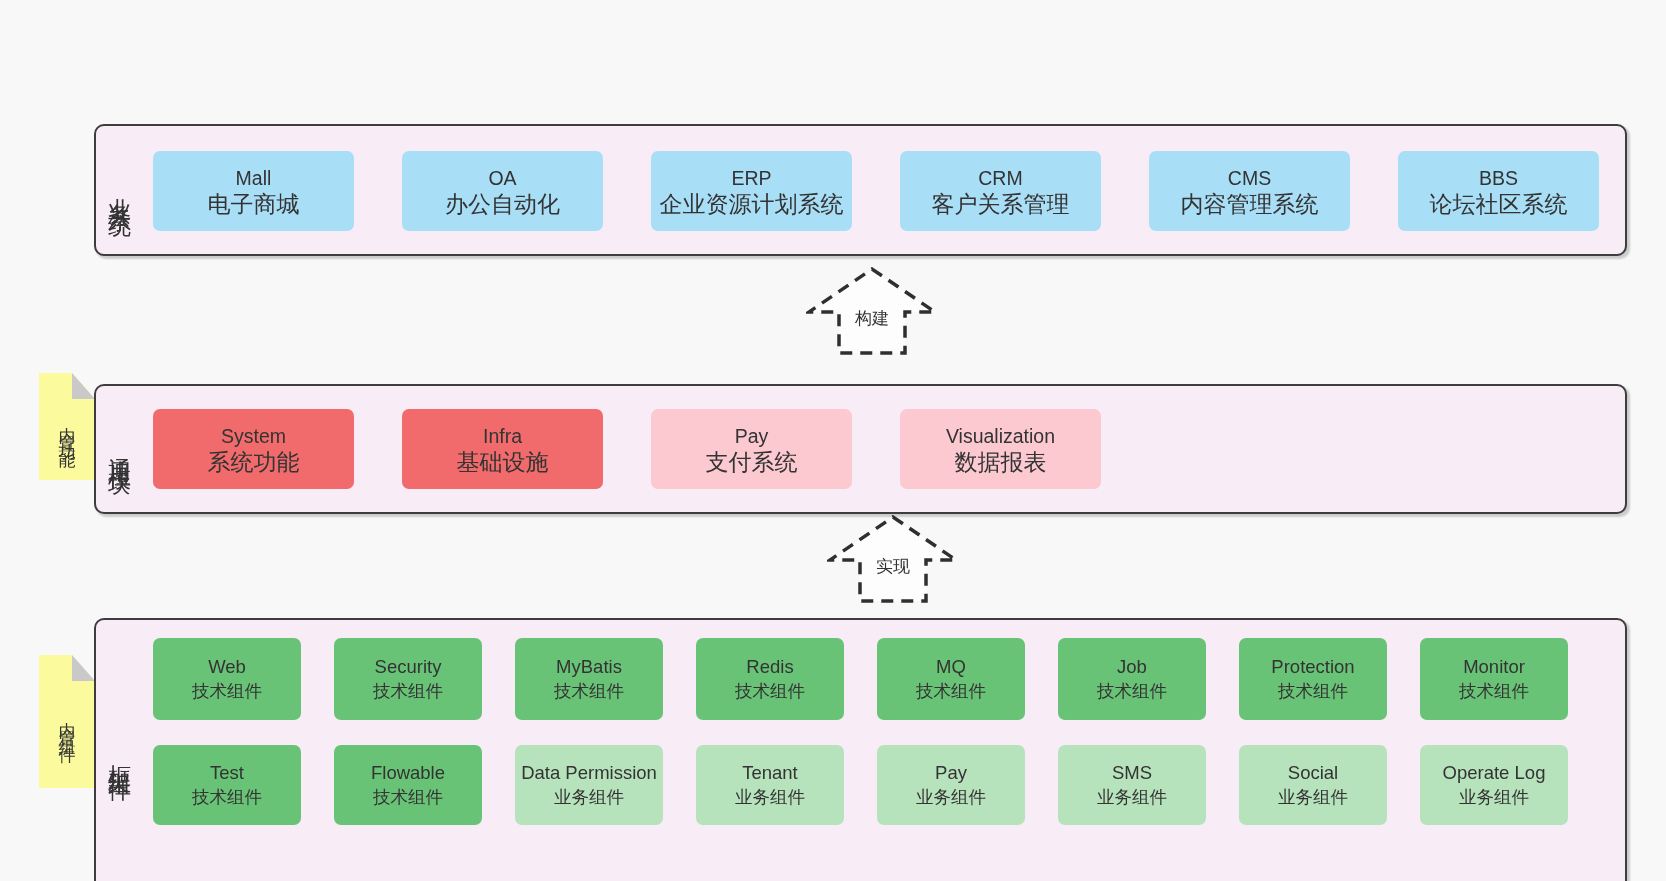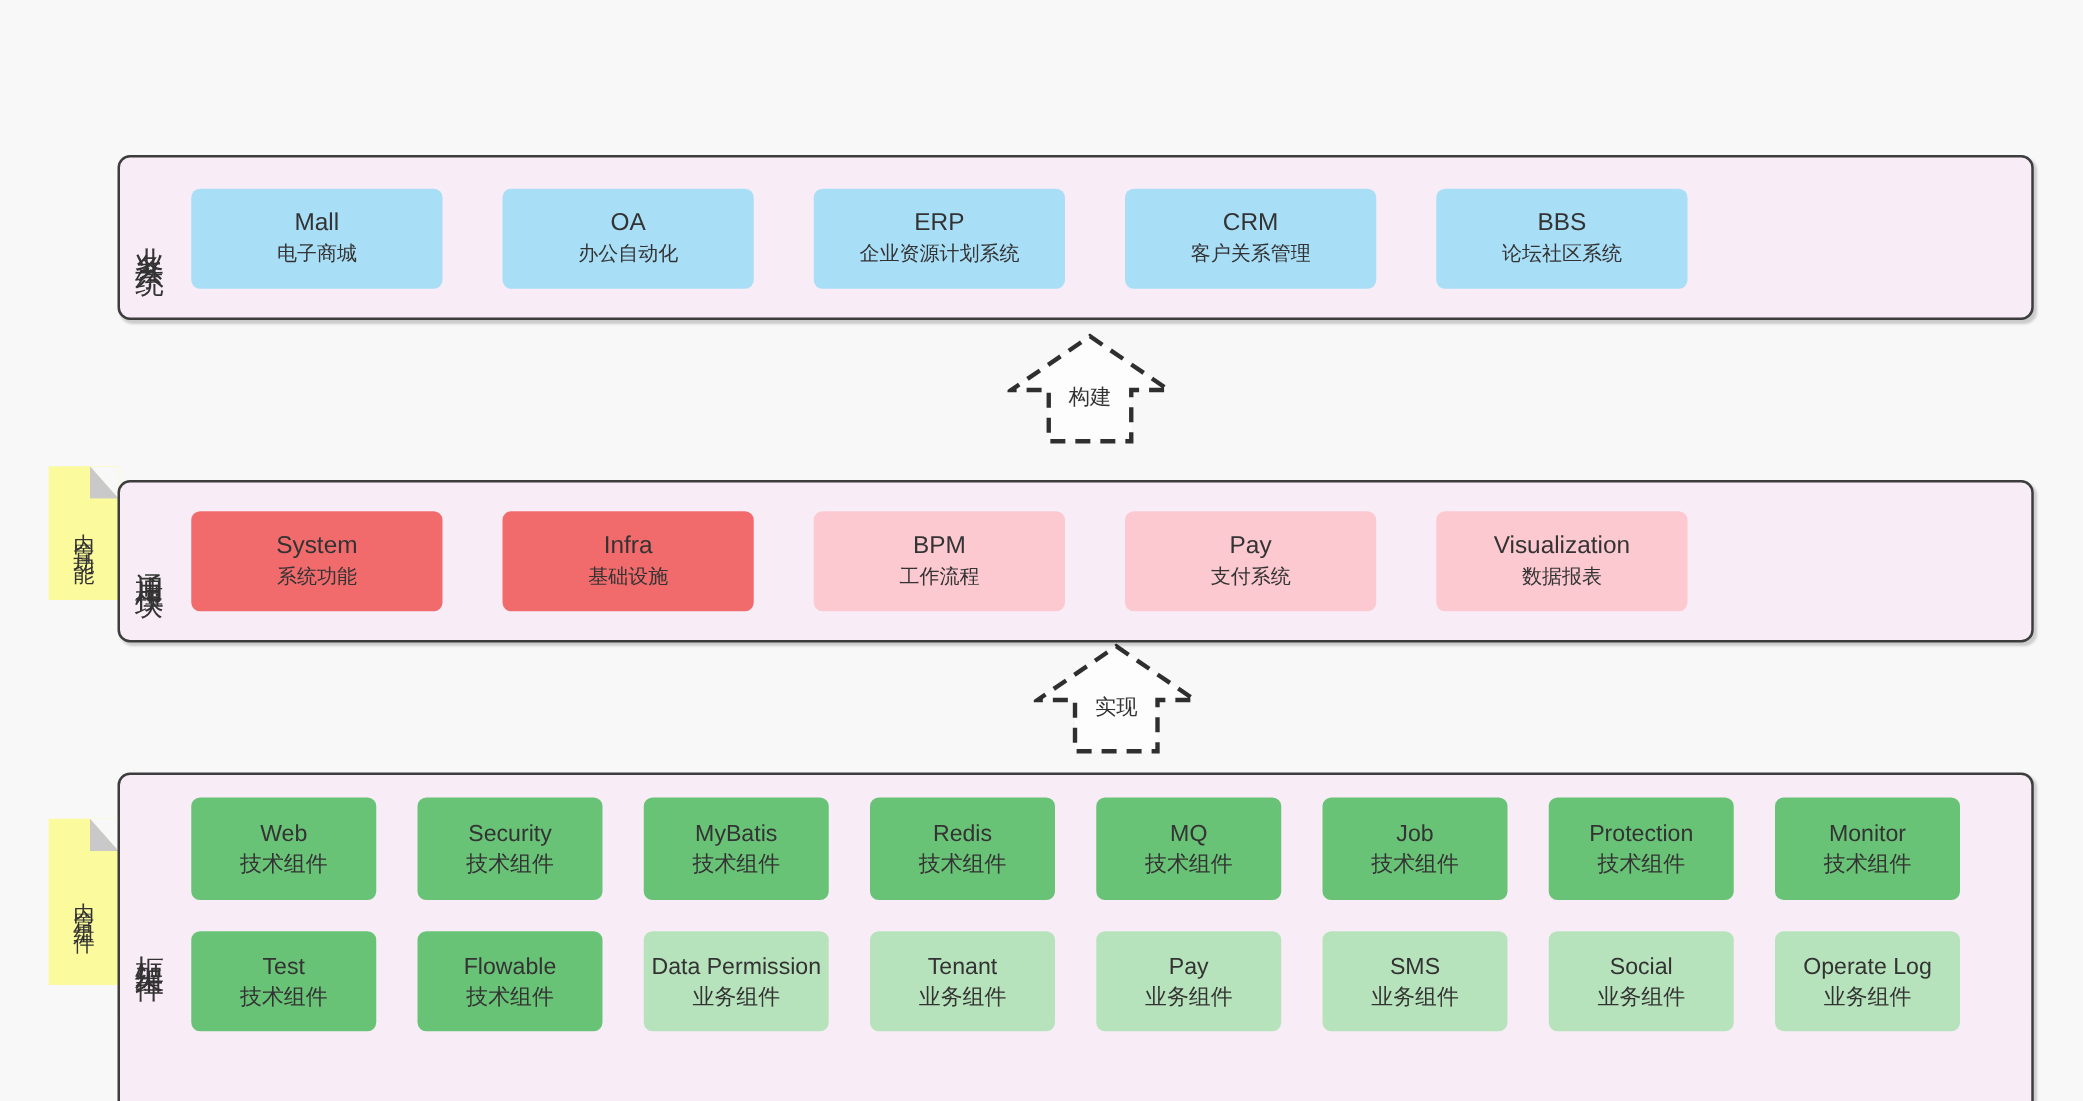--- a/index.html
+++ b/index.html
@@ -34,21 +34,21 @@
   #grid-business{top:25px;}
   #grid-modules{top:23px;}
   #grid-components-row1{top:18px;grid-auto-rows:82px;}
   #grid-components-row2{top:125px;}
   .box{
     border-radius:7px;
     display:flex;flex-direction:column;align-items:center;justify-content:center;
     text-align:center;padding:0 6px;box-sizing:border-box;
   }
   .box-title{font-size:19.5px;line-height:26px;color:#333;}
-  .box-subtitle{font-size:16px;line-height:26px;color:#333;}
+  .box-subtitle{font-size:23px;line-height:26px;color:#333;}
   .cols8 .box-title{font-size:18.5px;line-height:24px;}
   .cols8 .box-subtitle{font-size:17.5px;line-height:24px;}
   .c-blue{background:var(--blue);}
   .c-red{background:var(--red);}
   .c-pink{background:var(--pink);}
   .c-green_dark{background:var(--green_dark);}
   .c-green_light{background:var(--green_light);}
   .note{
     position:absolute;left:39px;width:56px;background:var(--yellow);z-index:1;
     display:flex;align-items:center;justify-content:center;
@@ -117,42 +117,42 @@
         </div>
         <div class="box c-blue">
           <div class="box-title">ERP</div>
           <div class="box-subtitle">企业资源计划系统</div>
         </div>
         <div class="box c-blue">
           <div class="box-title">CRM</div>
           <div class="box-subtitle">客户关系管理</div>
         </div>
         <div class="box c-blue">
+          <div class="box-title">CMS</div>
+          <div class="box-subtitle">内容管理系统</div>
+        </div>
+        <div class="box c-blue">
           <div class="box-title">BBS</div>
           <div class="box-subtitle">论坛社区系统</div>
         </div>
       </div>
   </section>
 
   <section class="panel" id="panel-modules">
     <span class="panel-label vertical">通用模块</span>
     <div class="box-grid cols6" id="grid-modules">
         <div class="box c-red">
           <div class="box-title">System</div>
           <div class="box-subtitle">系统功能</div>
         </div>
         <div class="box c-red">
           <div class="box-title">Infra</div>
           <div class="box-subtitle">基础设施</div>
         </div>
         <div class="box c-pink">
-          <div class="box-title">BPM</div>
-          <div class="box-subtitle">工作流程</div>
-        </div>
-        <div class="box c-pink">
           <div class="box-title">Pay</div>
           <div class="box-subtitle">支付系统</div>
         </div>
         <div class="box c-pink">
           <div class="box-title">Visualization</div>
           <div class="box-subtitle">数据报表</div>
         </div>
       </div>
   </section>
 

